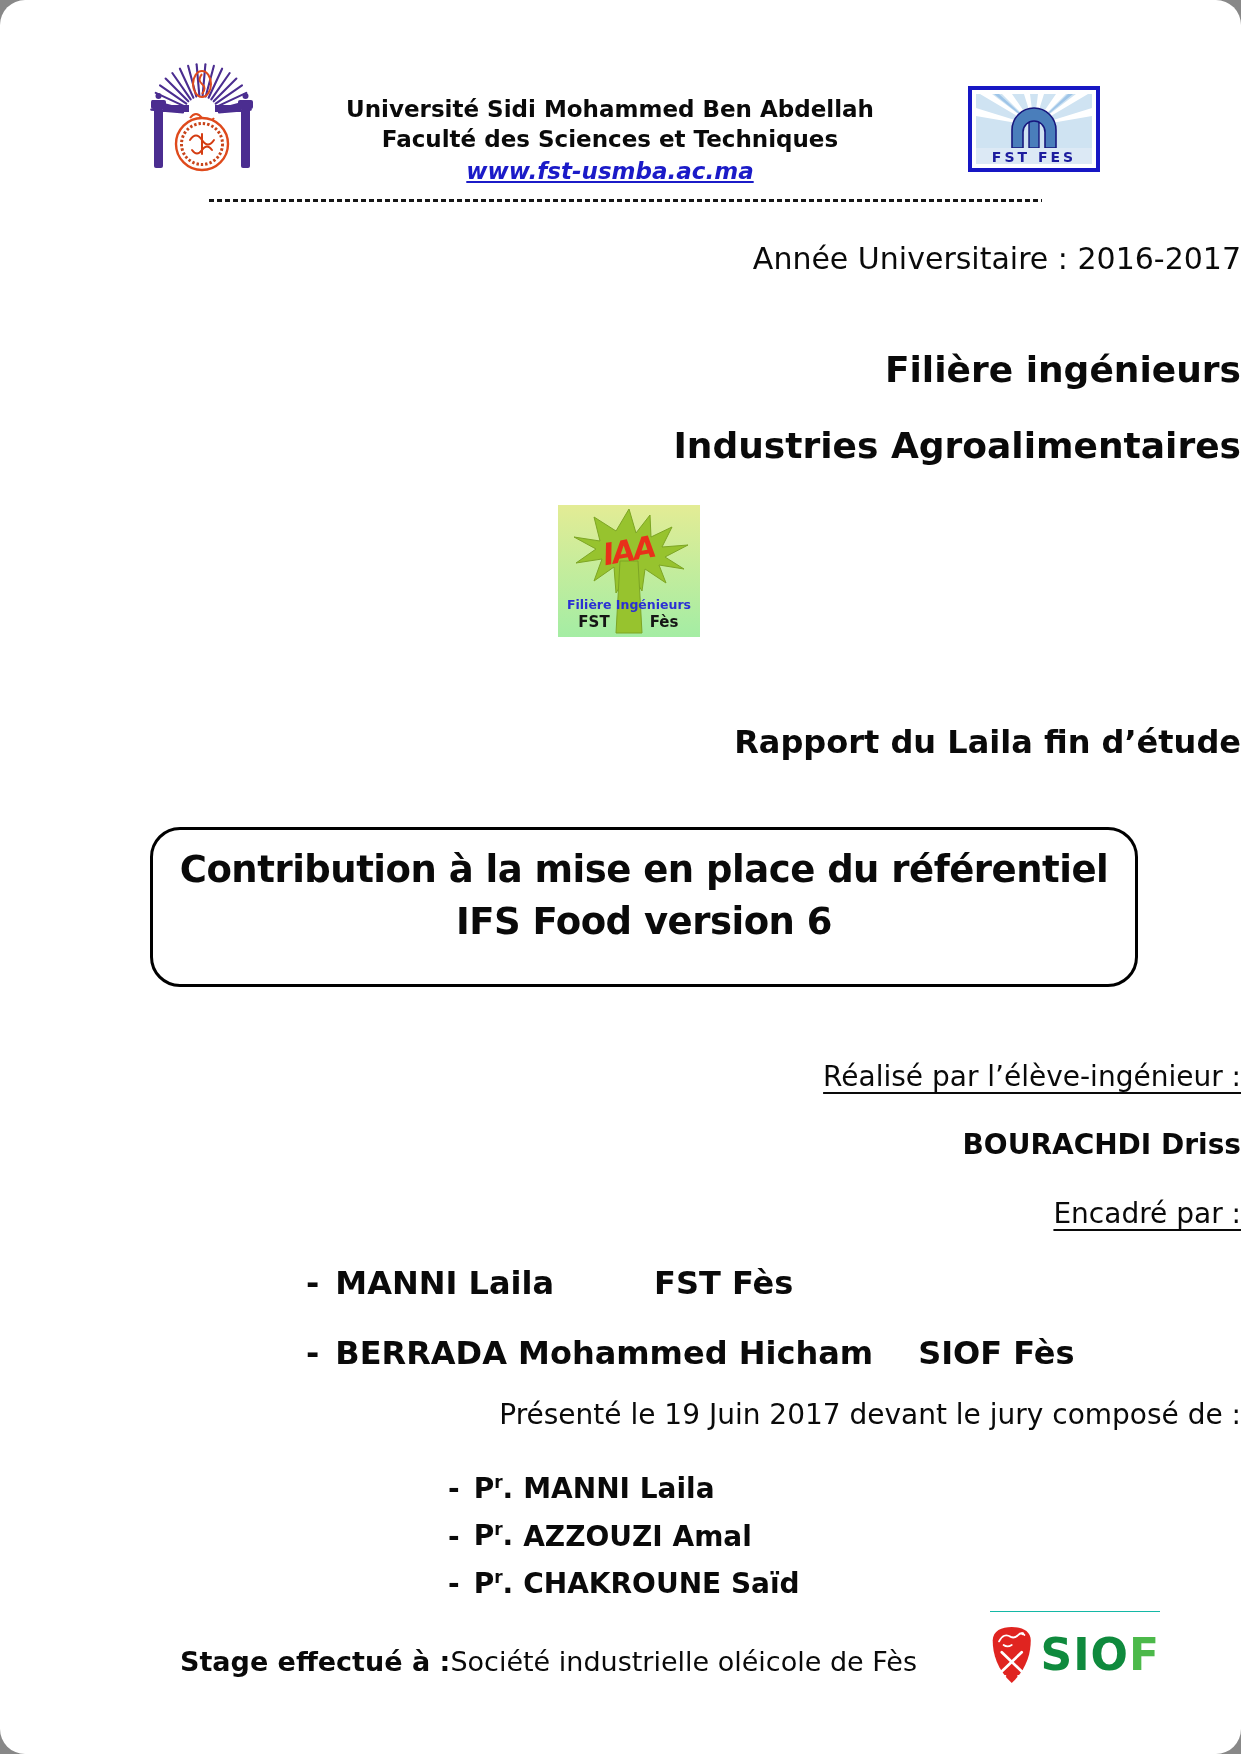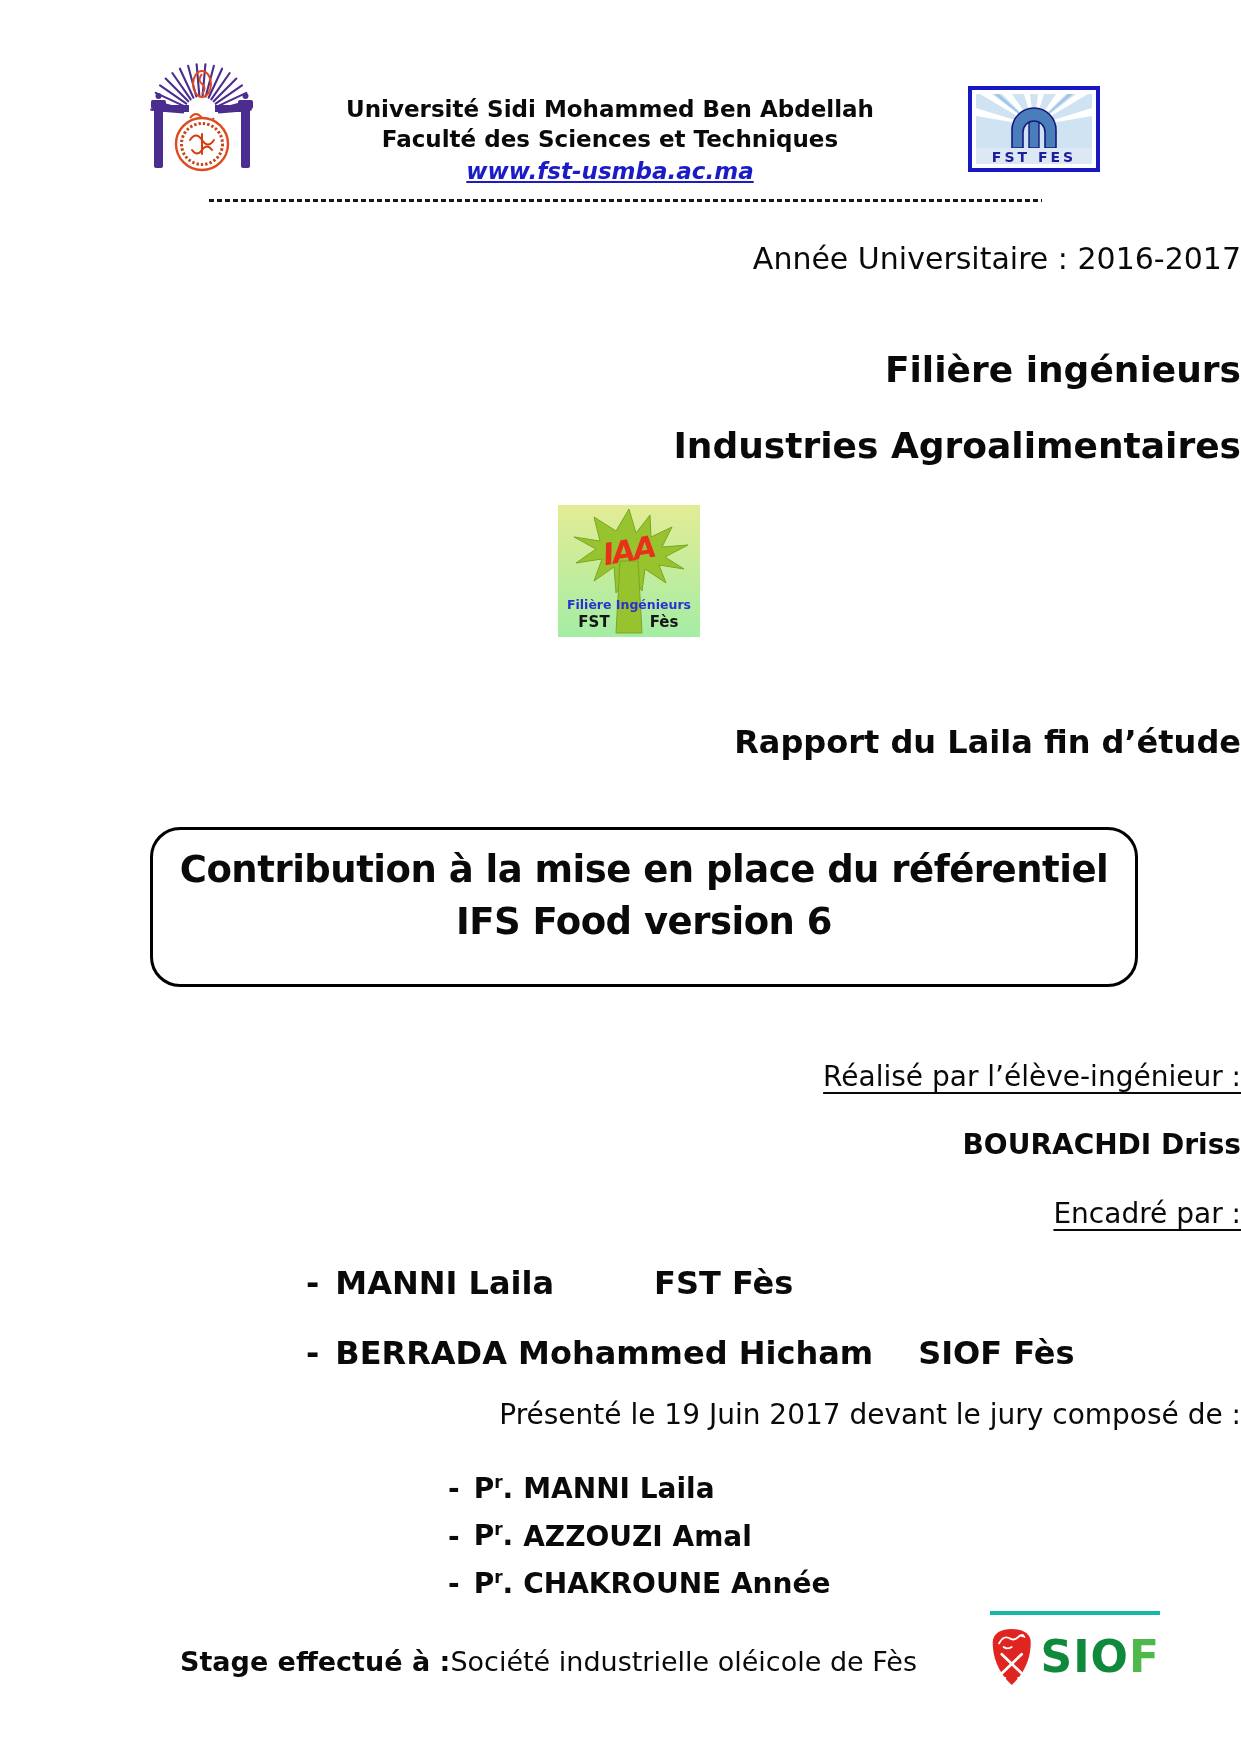--- a/index.html
+++ b/index.html
@@ -5,20 +5,21 @@
   * { margin:0; padding:0; box-sizing:border-box; }
   html,body { background:#888; }
   .page {
     position:relative;
     width:1241px; height:1754px;
     margin:0 auto;
     background:#ffffff;
     font-family:"DejaVu Sans", sans-serif;
     color:#0a0a0a;
     overflow:hidden;
+    border-radius:25px;
   }
   .abs { position:absolute; }
   .cw { left:0; width:1241px; text-align:right; }
 
   
   .emblem { left:148px; top:48px; width:108px; height:136px; }
   .header-text { left:290px; top:94px; width:640px; text-align:center; }
   .header-text .hline { font-size:23px; font-weight:bold; line-height:30px; }
   .website {
     display:inline-block; margin-top:3px;
@@ -75,21 +76,21 @@
   .jury-row { font-size:28px; font-weight:bold; line-height:40px; white-space:nowrap; }
   .jury-row .dash { margin-right:14px; }
   .jury-row sup { font-size:17px; }
   .jury-row .jname { margin-left:10px; }
 
   .stage { left:180px; top:1646px; font-size:27px; white-space:nowrap; }
   .stage .lbl { font-weight:bold; }
 
   .siof {
     left:990px; top:1611px; width:170px; height:80px;
-    border-top:4px solid #14b8a6;
+    border-top:1px solid #14b8a6;
     display:flex; align-items:center; gap:7px; padding-top:7px;
   }
   .siof-text { font-size:44px; font-weight:bold; letter-spacing:1px; line-height:1; }
   .siof-text .g1 { color:#0f8a3d; }
   .siof-text .g2 { color:#4cb94a; }
 
   svg text { font-family:"DejaVu Sans", sans-serif; }
 </style>
 </head>
 <body>
@@ -215,21 +216,21 @@
   <div class="abs cw presente">Présenté le 19 Juin 2017 devant le jury composé de :</div>
 
   <div class="abs jury-list">
     <div class="jury-row">
       <span class="dash">-</span><span>P</span><sup>r</sup><span>.</span><span class="jname">MANNI Laila</span>
     </div>
     <div class="jury-row">
       <span class="dash">-</span><span>P</span><sup>r</sup><span>.</span><span class="jname">AZZOUZI Amal</span>
     </div>
     <div class="jury-row">
-      <span class="dash">-</span><span>P</span><sup>r</sup><span>.</span><span class="jname">CHAKROUNE Année</span>
+      <span class="dash">-</span><span>P</span><sup>r</sup><span>.</span><span class="jname">CHAKROUNE Saïd</span>
     </div>
   </div>
 
   <div class="abs stage">
     <span class="lbl">Stage effectué à :</span><span>Société industrielle oléicole de Fès</span>
   </div>
 
   <div class="abs siof">
     <svg width="48" height="64" viewBox="0 0 48 64">
       <path d="M24 1 C35 1 45 5 45 16 C45 31 40 48 24 63 C8 48 3 31 3 16 C3 5 13 1 24 1 Z" fill="#e02420"></path>

